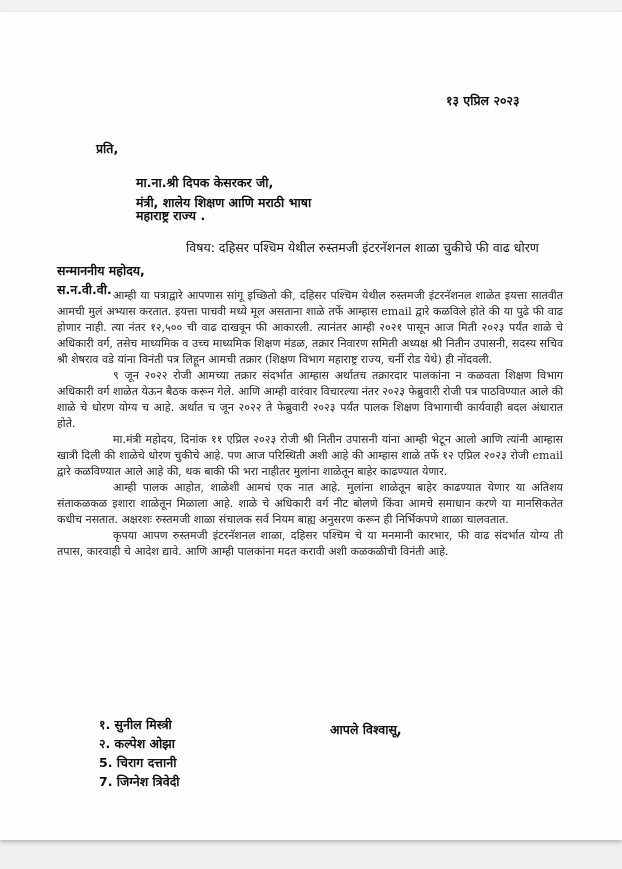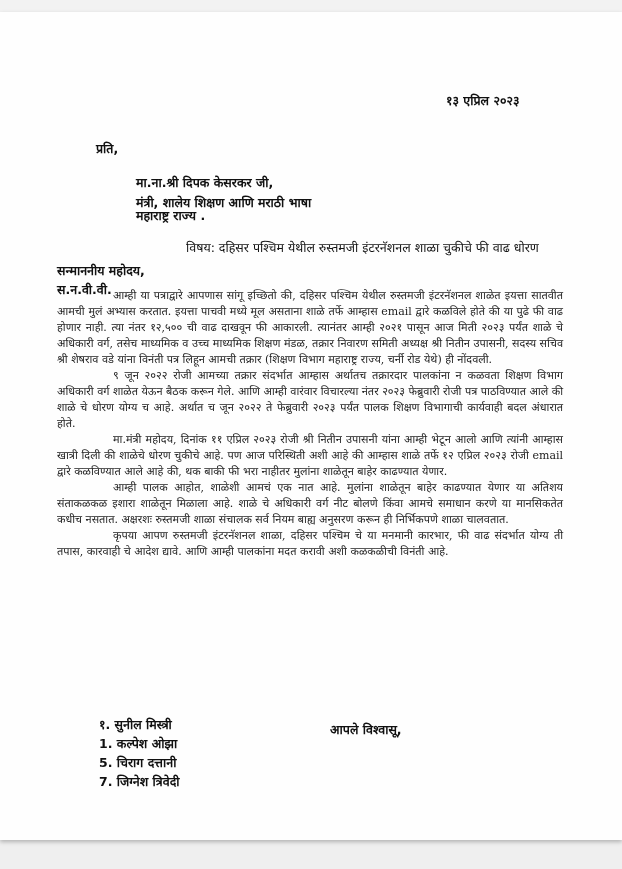--- a/index.html
+++ b/index.html
@@ -54,17 +54,17 @@
     <p>९ जून २०२२ रोजी आमच्या तक्रार संदर्भात आम्हास अर्थातच तक्रारदार पालकांना न कळवता शिक्षण विभाग अधिकारी वर्ग शाळेत येऊन बैठक करून गेले. आणि आम्ही वारंवार विचारल्या नंतर २०२३ फेब्रुवारी रोजी पत्र पाठविण्यात आले की शाळे चे धोरण योग्य च आहे. अर्थात च जून २०२२ ते फेब्रुवारी २०२३ पर्यंत पालक शिक्षण विभागाची कार्यवाही बदल अंधारात होते.</p>
     <p>मा.मंत्री महोदय, दिनांक ११ एप्रिल २०२३ रोजी श्री नितीन उपासनी यांना आम्ही भेटून आलो आणि त्यांनी आम्हास खात्री दिली की शाळेचे धोरण चुकीचे आहे. पण आज परिस्थिती अशी आहे की आम्हास शाळे तर्फे १२ एप्रिल २०२३ रोजी email द्वारे कळविण्यात आले आहे की, थक बाकी फी भरा नाहीतर मुलांना शाळेतून बाहेर काढण्यात येणार.</p>
     <p>आम्ही पालक आहोत, शाळेशी आमचं एक नात आहे. मुलांना शाळेतून बाहेर काढण्यात येणार या अतिशय संताकळकळ इशारा शाळेतून मिळाला आहे. शाळे चे अधिकारी वर्ग नीट बोलणे किंवा आमचे समाधान करणे या मानसिकतेत कधीच नसतात. अक्षरशः रुस्तमजी शाळा संचालक सर्व नियम बाह्य अनुसरण करून ही निर्भिकपणे शाळा चालवतात.</p>
     <p>कृपया आपण रुस्तमजी इंटरनॅशनल शाळा, दहिसर पश्चिम चे या मनमानी कारभार, फी वाढ संदर्भात योग्य ती तपास, कारवाही चे आदेश द्यावे. आणि आम्ही पालकांना मदत करावी अशी कळकळीची विनंती आहे.</p>
   </div>
 
   <div class="abs closing">आपले विश्वासू,</div>
 
   <div class="signers">
     <div>१. सुनील मिस्त्री</div>
-    <div>1. कल्पेश ओझा</div>
+    <div>२. कल्पेश ओझा</div>
     <div>5. चिराग दत्तानी</div>
     <div>7. जिग्नेश त्रिवेदी</div>
   </div>
 </div>
 
 </body></html>

